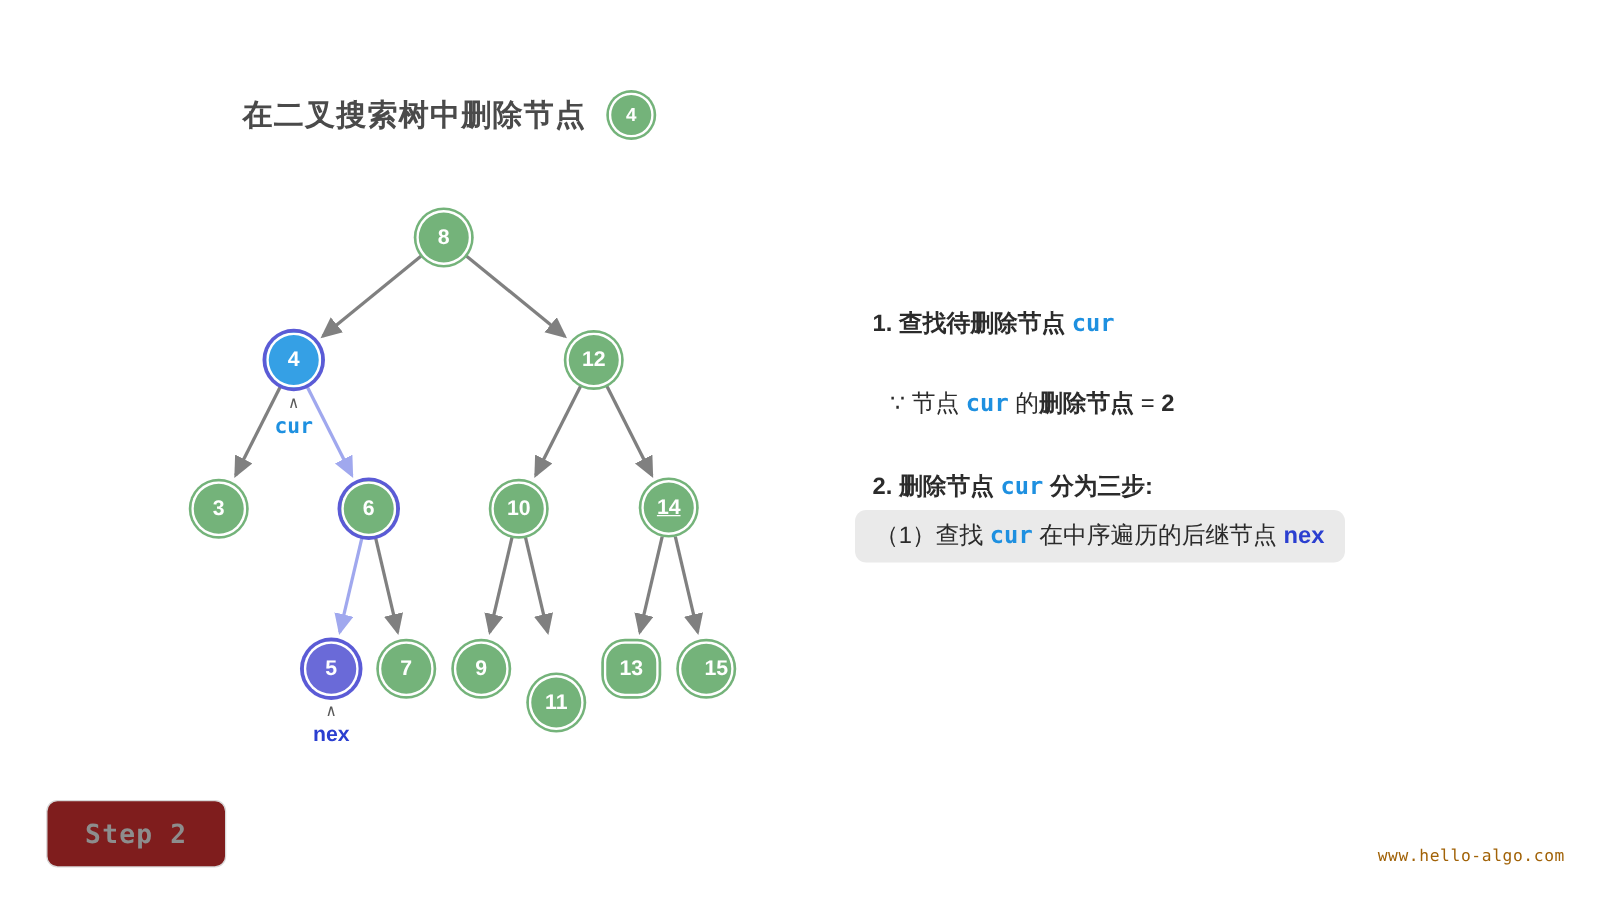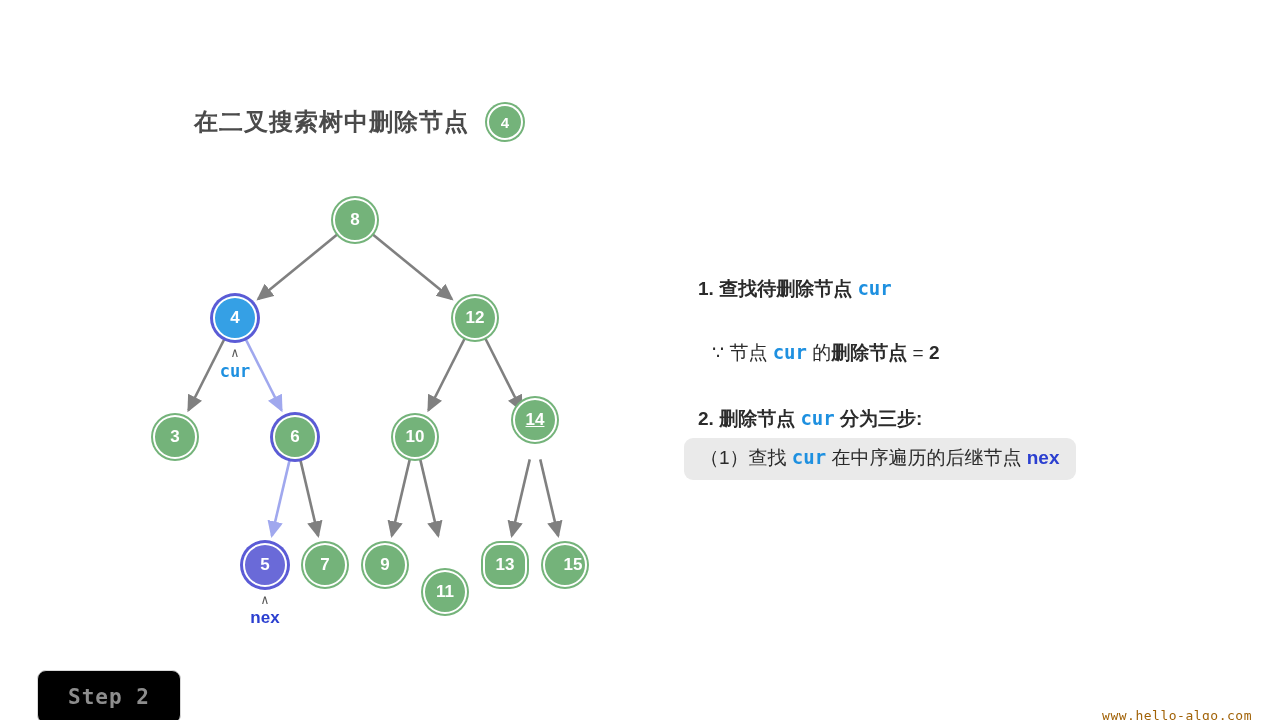--- a/index.html
+++ b/index.html
@@ -3,21 +3,21 @@
 <meta charset="utf-8">
 <style>
   html,body{margin:0;padding:0;}
   body{
     width:1280px;height:720px;
     background:#ffffff;
     font-family:"Liberation Sans","DejaVu Sans",sans-serif;
     overflow:hidden;
     position:relative;
   }
-  #stage{position:absolute;left:0;top:0;width:1280px;height:544px;margin-top:30px;}
+  #stage{position:absolute;left:0;top:0;width:1280px;height:544px;}
 
   
   .title-row{
     position:absolute;left:194px;top:74px;
     display:flex;align-items:center;gap:18px;
   }
   .title-text{
     font-size:24px;font-weight:bold;color:#4a4a4a;
     letter-spacing:1px;white-space:nowrap;
     font-family:"Liberation Sans","DejaVu Sans",sans-serif;
@@ -92,21 +92,21 @@
     position:absolute;left:-14px;top:162px;
     background:#eaeaea;border-radius:9px;
     padding:7px 16px 9px 16px;
   }
 
   
   .step-badge{
     position:absolute;left:37px;top:640px;
     width:142px;height:52px;
     border:1px solid #d8d8d8;border-radius:9px;
-    background:#000000;
+    background:#7f1d1d;
     display:flex;align-items:center;justify-content:center;
     color:#8d8d8d;font-size:21px;font-weight:bold;letter-spacing:1px;
     font-family:"DejaVu Sans Mono",monospace;
   }
   .watermark{
     position:absolute;right:28px;top:678px;
     color:#a16207;font-size:13px;letter-spacing:0.5px;
     font-family:"DejaVu Sans Mono",monospace;
   }
 </style>
@@ -145,21 +145,21 @@
       </g>
   </svg>
 
   <div id="node-layer">
       <div class="node green" style="left: 333px; top: 168px; width: 44px; height: 44px;">8</div>
       <div class="node blue" style="left: 213px; top: 266px; width: 44px; height: 44px;">4</div>
       <div class="node green" style="left: 453px; top: 266px; width: 44px; height: 44px;">12</div>
       <div class="node green" style="left: 153px; top: 385px; width: 44px; height: 44px;">3</div>
       <div class="node green-ring" style="left: 273px; top: 385px; width: 44px; height: 44px;">6</div>
       <div class="node green" style="left: 393px; top: 385px; width: 44px; height: 44px;">10</div>
-      <div class="node green" style="left: 513px; top: 368px; width: 44px; height: 44px; text-decoration: underline;">14</div>
+      <div class="node green" style="left: 513px; top: 384px; width: 44px; height: 44px; text-decoration: underline;">14</div>
       <div class="node purple" style="left: 243px; top: 513px; width: 44px; height: 44px;">5</div>
       <div class="node green" style="left: 303px; top: 513px; width: 44px; height: 44px;">7</div>
       <div class="node green" style="left: 363px; top: 513px; width: 44px; height: 44px;">9</div>
       <div class="node green" style="left: 423px; top: 540px; width: 44px; height: 44px;">11</div>
       <div class="node green" style="left: 483px; top: 513px; width: 44px; height: 44px; border-radius: 17px;">13</div>
       <div class="node green" style="left: 543px; top: 513px; width: 44px; height: 44px; padding-left: 16px;">15</div>
     </div>
 
   <div id="pointer-layer">
       <div class="ptr cur" style="left: 195px; top: 318px; width: 80px;">

